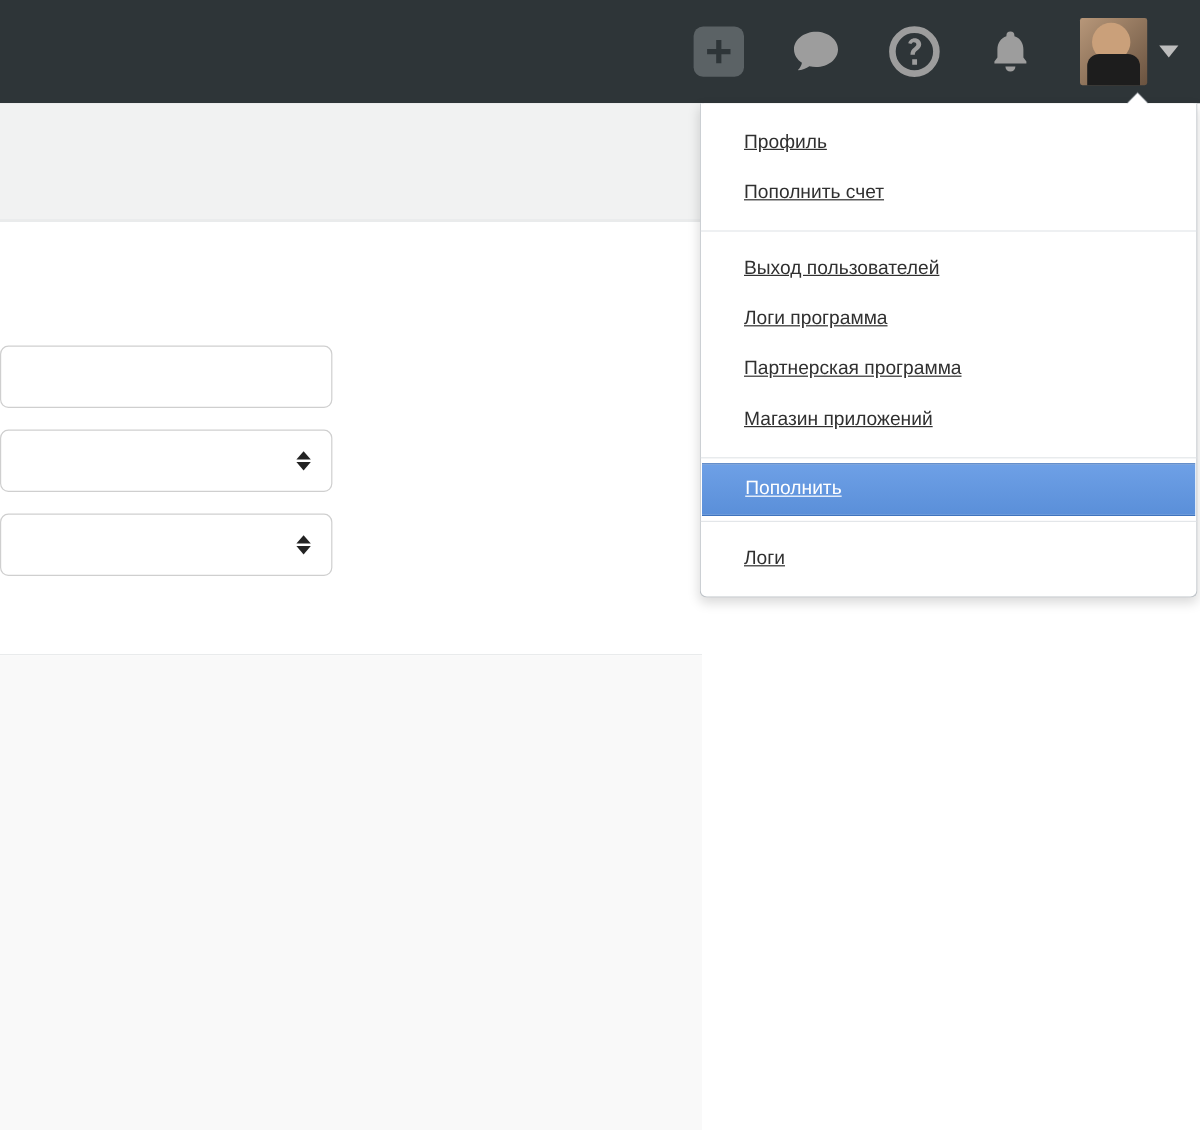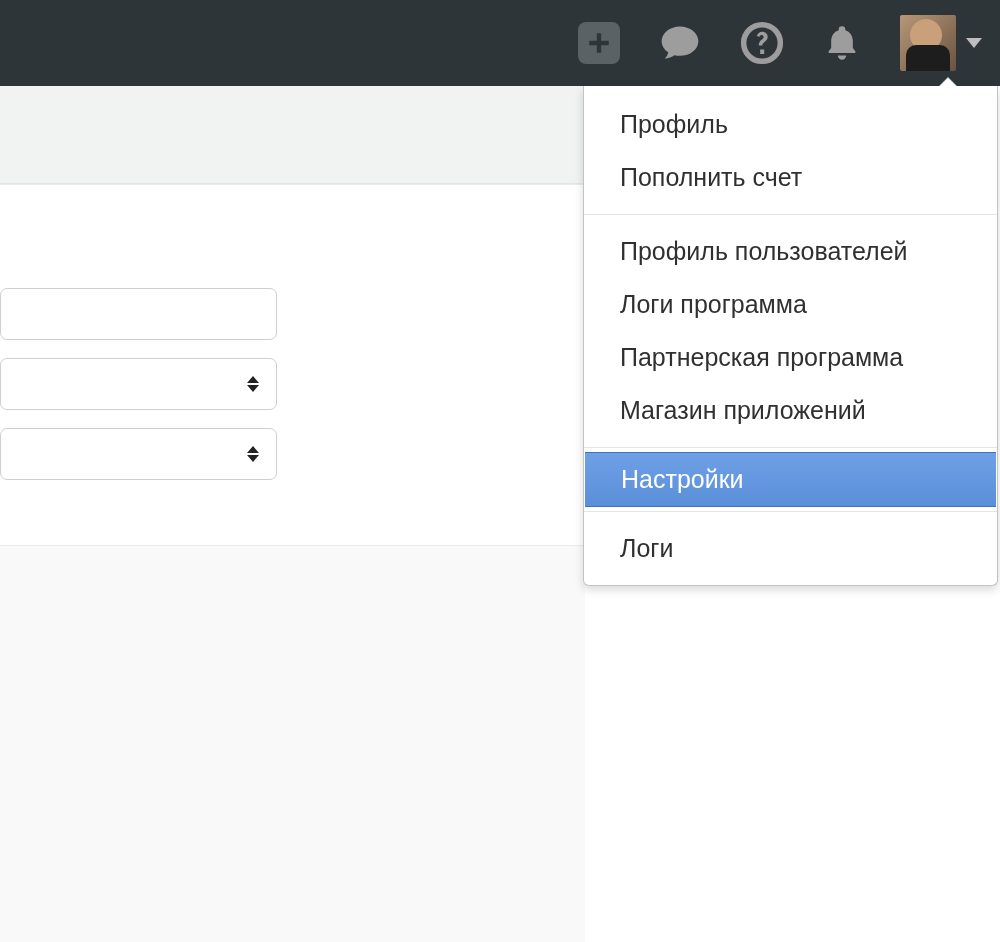--- a/index.html
+++ b/index.html
@@ -77,25 +77,26 @@
     top:-8px; right:40px;
     width:0;height:0;
     border-left:9px solid transparent;
     border-right:9px solid transparent;
     border-bottom:9px solid #fff;
     filter: drop-shadow(0 -1px 0 #bfc4c9);
   }
   .dropdown .group { padding: 6px 0; }
   .dropdown .sep { height:1px; background:#e3e6e9; margin:4px 0; }
   .dropdown .item {
-    font-size:25px;
+    font-size:16px;
     color:#303030;
     padding:12px 30px 12px 36px;
     cursor:pointer;
     white-space:nowrap;
+    text-decoration:underline;
   }
   .dropdown .item.highlight{
     background: linear-gradient(#6ea0e6,#5a8fd9);
     color:#fff;
     border-top:1px solid #3f73bd;
     border-bottom:1px solid #3f73bd;
     margin:0 1px;
   }
   .gray-band-top{
     position:absolute; left:0; top:86px; width:585px; height:98px;
@@ -218,28 +219,28 @@
 <div class="dropdown">
 
   <div class="group">
     <div class="item">Профиль</div>
     <div class="item">Пополнить счет</div>
   </div>
 
   <div class="sep"></div>
 
   <div class="group">
-    <div class="item">Профиль пользователей</div>
+    <div class="item">Выход пользователей</div>
     <div class="item">Логи программа</div>
     <div class="item">Партнерская программа</div>
     <div class="item">Магазин приложений</div>
   </div>
 
   <div class="sep"></div>
 
-  <div class="item highlight">Настройки</div>
+  <div class="item highlight">Пополнить</div>
 
   <div class="sep"></div>
 
   <div class="group">
     <div class="item">Логи</div>
   </div>
 </div>
 
 </body></html>

